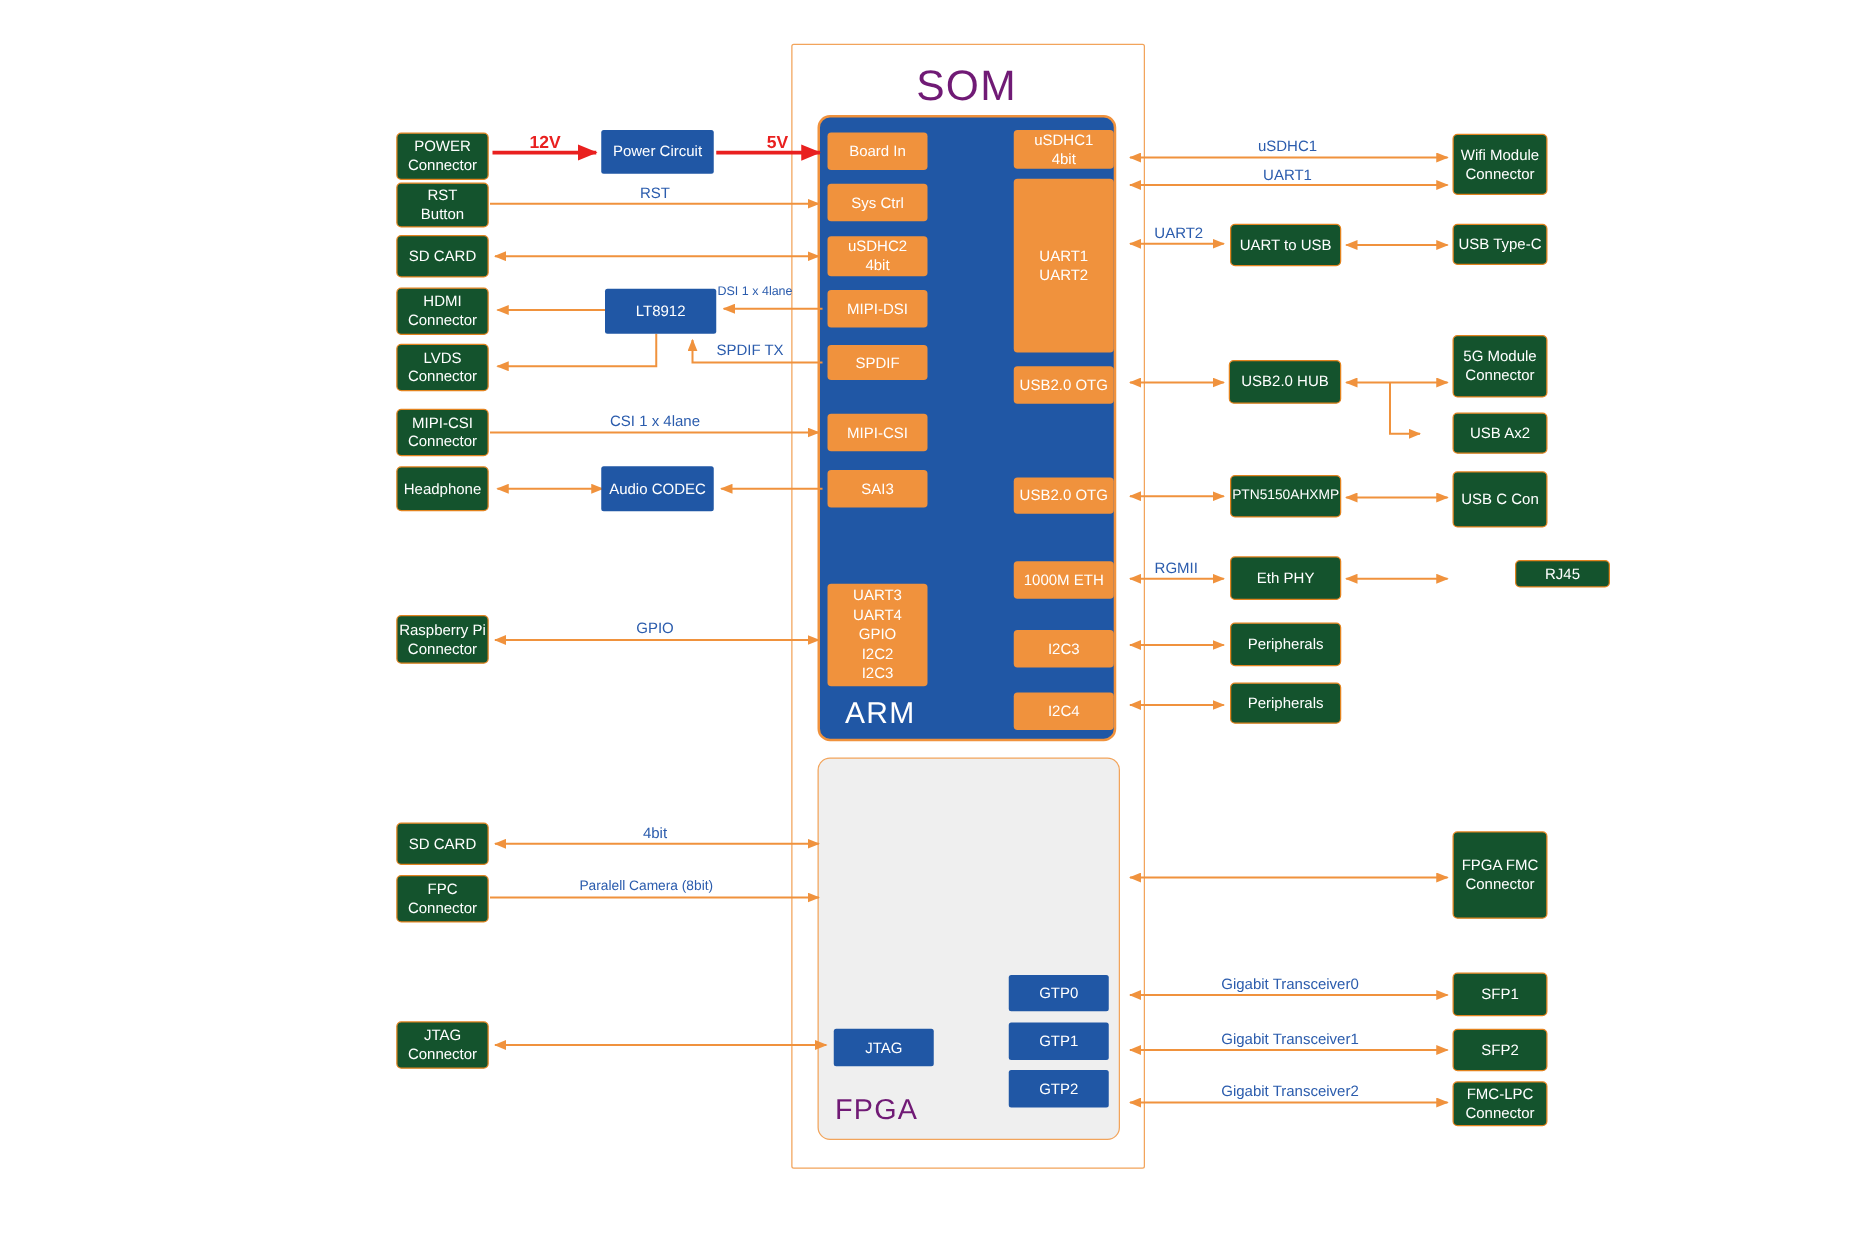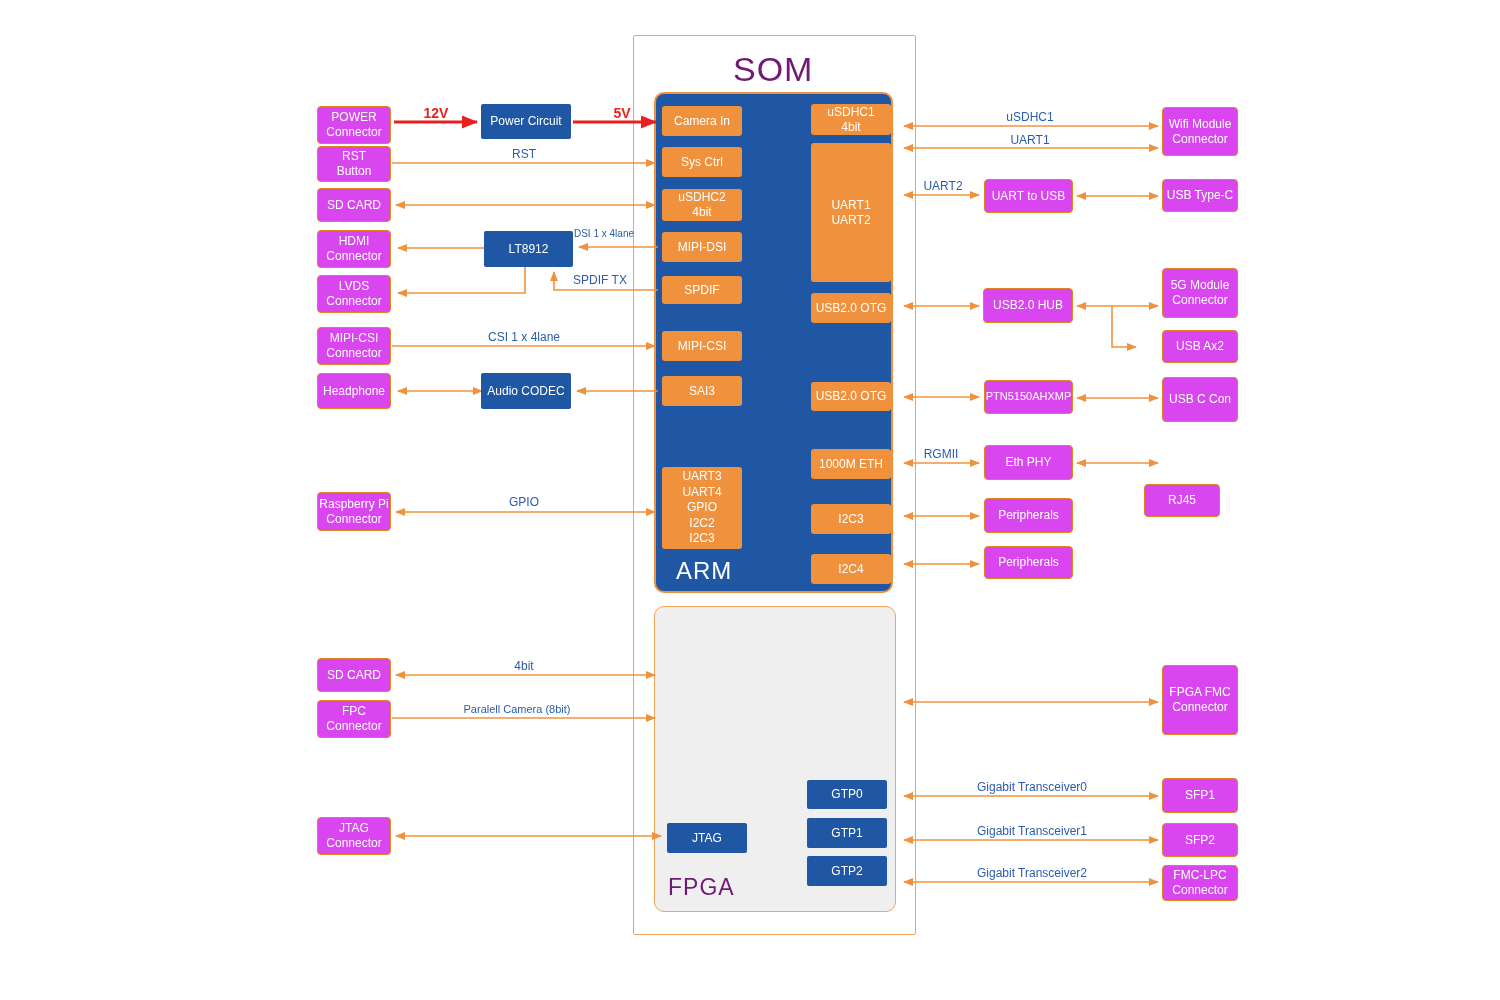--- a/index.html
+++ b/index.html
@@ -6,21 +6,21 @@
   .canvas {
     position:relative; width:1500px; height:1000px; background:#ffffff;
     font-family:"Liberation Sans", sans-serif; overflow:hidden;
   }
   .layer { position:absolute; left:0; top:0; }
   .box {
     position:absolute; display:flex; align-items:center; justify-content:center;
     text-align:center; white-space:pre-line; color:#ffffff; font-size:12px;
     line-height:1.25; border-radius:4px; box-sizing:border-box;
   }
-  .orange  { background:#d946ef; border:1px solid #E2831F; }
+  .orange  { background:#14532d; border:1px solid #E2831F; }
   .orangei { background:#F0923D; border:none; border-radius:3px; }
   .blue    { background:#2057A5; border:none; border-radius:2px; }
   .bluei   { background:#2057A5; border:none; border-radius:2px; }
   .fs11 { font-size:11px; }
   .region {
     position:absolute; box-sizing:border-box; border-radius:2px;
   }
   .som-region  { border:1px solid #F2A45B; background:#ffffff; }
   .arm-region  { border:2px solid #F0923D; background:#2057A5; border-radius:10px; }
   .fpga-region { border:1.5px solid #F2A45B; background:#EFEFEF; border-radius:10px; }
@@ -116,21 +116,21 @@
   <div class="box orange" style="left:317px;top:658px;width:74px;height:34px;">SD CARD</div>
   <div class="box orange" style="left:317px;top:700px;width:74px;height:38px;">FPC
 Connector</div>
   <div class="box orange" style="left:317px;top:817px;width:74px;height:38px;">JTAG
 Connector</div>
 
   <div class="box blue" style="left:481px;top:104px;width:90px;height:35px;">Power Circuit</div>
   <div class="box blue" style="left:484px;top:231px;width:89px;height:36px;">LT8912</div>
   <div class="box blue" style="left:481px;top:373px;width:90px;height:36px;">Audio CODEC</div>
 
-  <div class="box orangei" style="left:662px;top:106px;width:80px;height:30px;">Camera In</div>
+  <div class="box orangei" style="left:662px;top:106px;width:80px;height:30px;">Board In</div>
   <div class="box orangei" style="left:662px;top:147px;width:80px;height:30px;">Sys Ctrl</div>
   <div class="box orangei" style="left:662px;top:189px;width:80px;height:32px;">uSDHC2
 4bit</div>
   <div class="box orangei" style="left:662px;top:232px;width:80px;height:30px;">MIPI-DSI</div>
   <div class="box orangei" style="left:662px;top:276px;width:80px;height:28px;">SPDIF</div>
   <div class="box orangei" style="left:662px;top:331px;width:80px;height:30px;">MIPI-CSI</div>
   <div class="box orangei" style="left:662px;top:376px;width:80px;height:30px;">SAI3</div>
   <div class="box orangei" style="left:662px;top:467px;width:80px;height:82px;line-height:1.3;">UART3
 UART4
 GPIO
@@ -159,21 +159,21 @@
   <div class="box orange" style="left:984px;top:498px;width:89px;height:35px;">Peripherals</div>
   <div class="box orange" style="left:984px;top:546px;width:89px;height:33px;">Peripherals</div>
 
   <div class="box orange" style="left:1162px;top:107px;width:76px;height:49px;">Wifi Module
 Connector</div>
   <div class="box orange" style="left:1162px;top:179px;width:76px;height:33px;">USB Type-C</div>
   <div class="box orange" style="left:1162px;top:268px;width:76px;height:50px;">5G Module
 Connector</div>
   <div class="box orange" style="left:1162px;top:330px;width:76px;height:33px;">USB Ax2</div>
   <div class="box orange" style="left:1162px;top:377px;width:76px;height:45px;">USB C Con</div>
-  <div class="box orange" style="left:1144px;top:448px;width:76px;height:33px;margin-top:36px;">RJ45</div>
+  <div class="box orange" style="left:1212px;top:448px;width:76px;height:22px;">RJ45</div>
   <div class="box orange" style="left:1162px;top:665px;width:76px;height:70px;">FPGA FMC
 Connector</div>
   <div class="box orange" style="left:1162px;top:778px;width:76px;height:35px;">SFP1</div>
   <div class="box orange" style="left:1162px;top:823px;width:76px;height:34px;">SFP2</div>
   <div class="box orange" style="left:1162px;top:865px;width:76px;height:36px;">FMC-LPC
 Connector</div>
 
   <div class="elabel red" style="left:436px;top:105px;">12V</div>
   <div class="elabel red" style="left:606px;top:105px;margin-left:16px;">5V</div>
   <div class="elabel" style="left:524px;top:147px;">RST</div>

